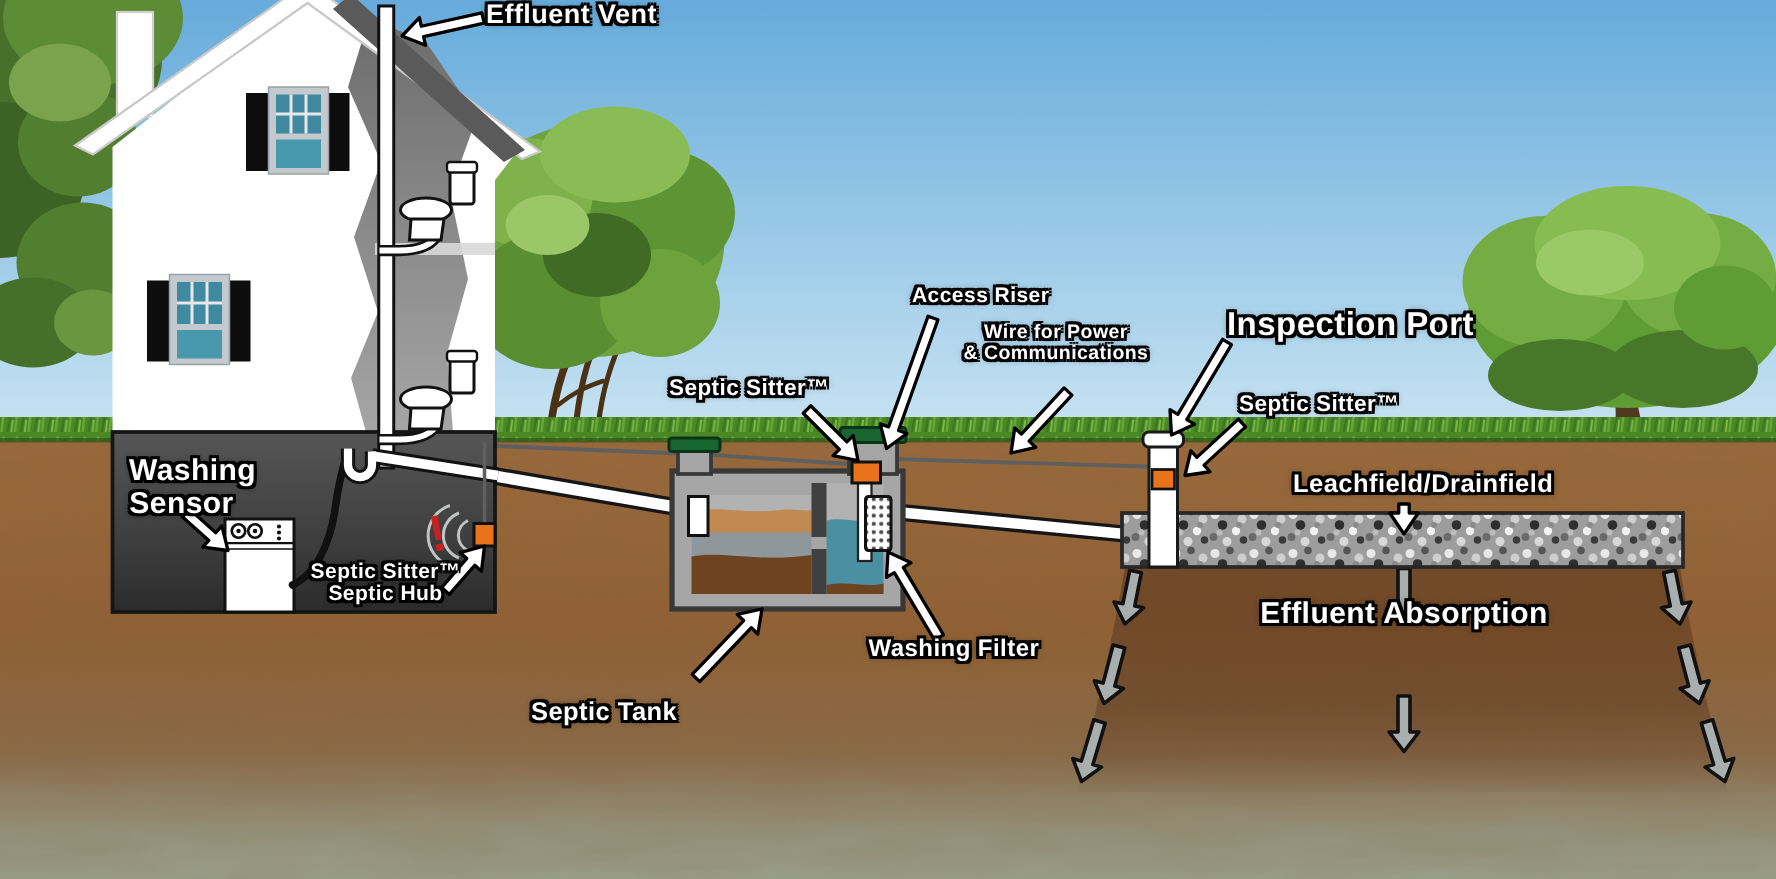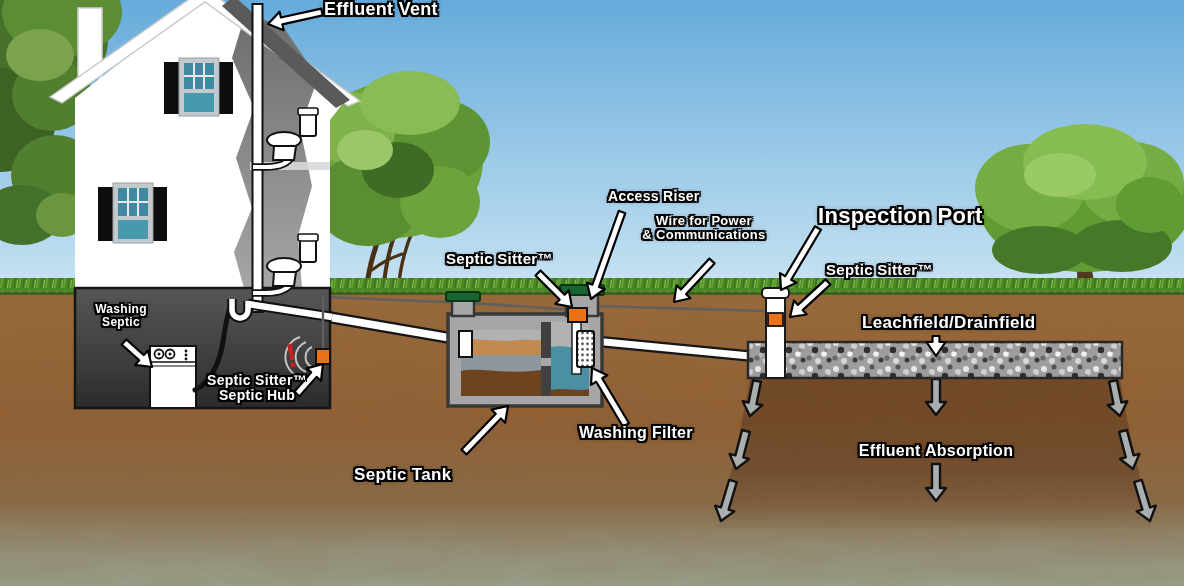--- a/index.html
+++ b/index.html
@@ -10,26 +10,26 @@
        white-space:nowrap;
        text-shadow:-2px -2px 0 #000,0 -2px 0 #000,2px -2px 0 #000,-2px 0 0 #000,
                    2px 0 0 #000,-2px 2px 0 #000,0 2px 0 #000,2px 2px 0 #000,0 0 5px rgba(0,0,0,.85);}
   .lbl .ln{display:block;text-align:center;}
   .lbl-pv{left:324px;top:0px;font-size:18px;}
   .lbl-ar{left:608px;top:189px;font-size:14px;}
   .lbl-ss1{left:446px;top:251px;font-size:15px;}
   .lbl-wire{left:628px;top:214px;width:152px;font-size:13px;text-align:center;}
   .lbl-ip{left:806px;top:204px;font-size:22px;margin-left:12px;}
   .lbl-ss2{left:826px;top:262px;font-size:15px;}
-  .lbl-wm{left:86px;top:303px;width:70px;font-size:12px;text-align:center;}
+  .lbl-wm{left:86px;top:303px;width:70px;font-size:20px;text-align:center;}
   .lbl-hub{left:198px;top:373px;width:118px;font-size:14px;text-align:center;}
   .lbl-st{left:354px;top:466px;font-size:17px;}
   .lbl-ef{left:579px;top:424px;font-size:16px;}
   .lbl-lf{left:846px;top:314px;font-size:17px;margin-left:16px;}
-  .lbl-abs{left:840px;top:442px;width:192px;font-size:16px;text-align:center;}
+  .lbl-abs{left:840px;top:398px;width:192px;font-size:20px;text-align:center;}
 </style>
 </head>
 <body>
 
 <div class="scene">
 <svg class="illu" width="1184" height="586" viewBox="0 0 1184 586">
   <defs>
     <linearGradient id="skyGrad" x1="0" y1="0" x2="0" y2="300" gradientUnits="userSpaceOnUse">
       <stop offset="0" stop-color="#66abdb"></stop>
           <stop offset="1" stop-color="#cbe5f3"></stop>
@@ -278,21 +278,21 @@
   <div class="lbl lbl-ar">Access Riser</div>
   <div class="lbl lbl-ss1">Septic Sitter™</div>
   <div class="lbl lbl-wire">
     <span class="ln">Wire for Power</span>
     <span class="ln">&amp; Communications</span>
   </div>
   <div class="lbl lbl-ip">Inspection Port</div>
   <div class="lbl lbl-ss2">Septic Sitter™</div>
   <div class="lbl lbl-wm">
     <span class="ln">Washing</span>
-    <span class="ln">Septic</span>
+    <span class="ln">Sensor</span>
   </div>
   <div class="lbl lbl-hub">
     <span class="ln">Septic Sitter™</span>
     <span class="ln">Septic Hub</span>
   </div>
   <div class="lbl lbl-st">Septic Tank</div>
   <div class="lbl lbl-ef">Washing Filter</div>
   <div class="lbl lbl-lf">Leachfield/Drainfield</div>
   <div class="lbl lbl-abs">
     <span class="ln">Effluent Absorption</span>

